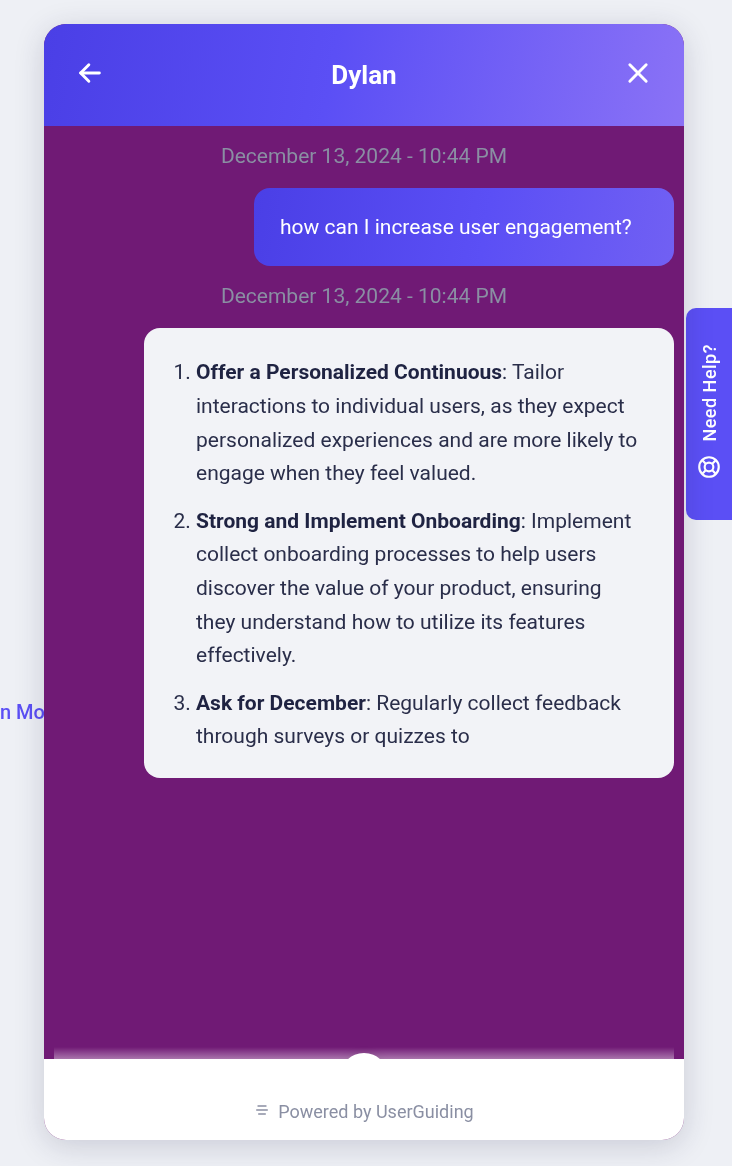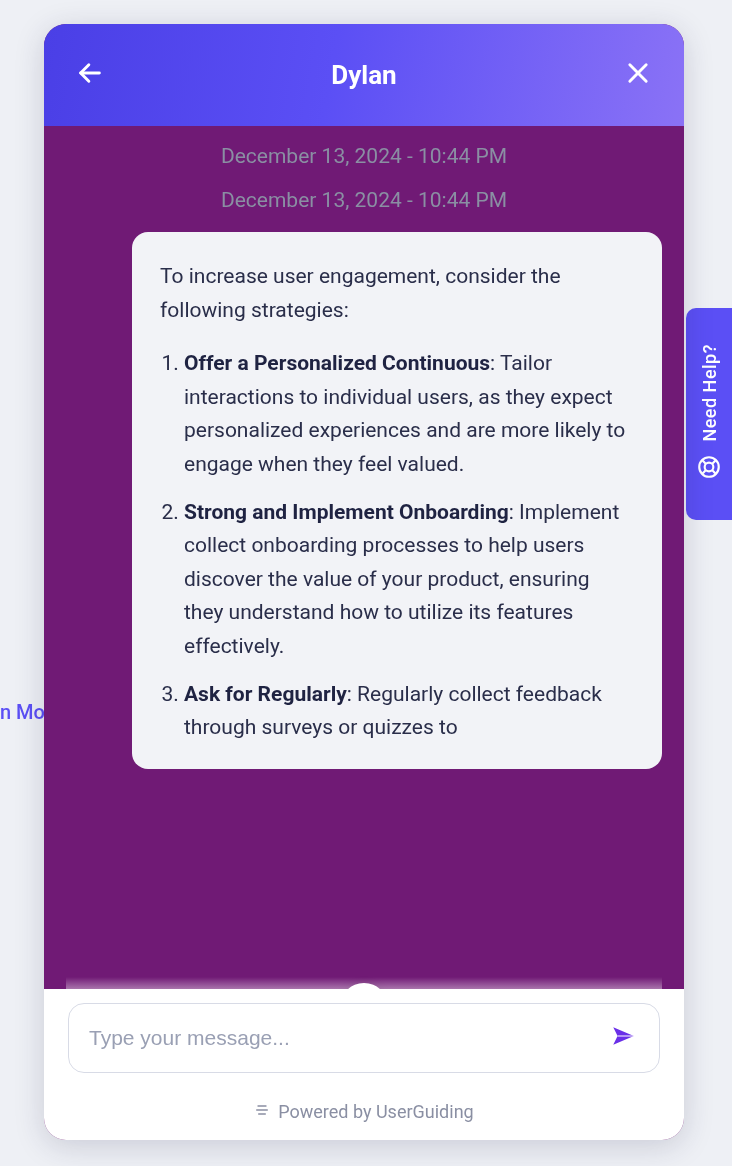--- a/index.html
+++ b/index.html
@@ -75,21 +75,21 @@
     width: 36px; height: 36px;
     display: flex; align-items: center; justify-content: center;
     cursor: pointer;
   }
   .hdr-btn svg { width: 28px; height: 28px; stroke: #fff; }
 
   .chat-body {
     flex: 1;
     overflow: hidden;
     position: relative;
-    padding: 0 22px;
+    padding: 0 10px;
   }
   .timestamp {
     text-align: center;
     color: #8a8fa3;
     font-size: 21px;
     margin: 18px 0 20px 0;
   }
   .user-bubble {
     margin-left: auto;
     max-width: 420px;
@@ -218,58 +218,49 @@
           <line x1="19" y1="5" x2="5" y2="19"></line>
         </svg>
       </span>
     </div>
   </div>
 
   <div class="chat-body">
     <div class="body-inner">
       <div class="timestamp">December 13, 2024 - 10:44 PM</div>
 
+      <div class="user-bubble">
+        <span>how can I increase user engagement?</span>
+      </div>
 
       <div class="timestamp">December 13, 2024 - 10:44 PM</div>
 
       <div class="bot-bubble">
-        <div class="intro">To increase user engagement, consider the following strategies:</div>
         <ol>
           <li>
             <span class="t">Offer a Personalized Continuous</span><span class="d">: Tailor interactions to individual users, as they expect personalized experiences and are more likely to engage when they feel valued.</span>
           </li>
           <li>
             <span class="t">Strong and Implement Onboarding</span><span class="d">: Implement collect onboarding processes to help users discover the value of your product, ensuring they understand how to utilize its features effectively.</span>
           </li>
           <li>
-            <span class="t">Ask for Regularly</span><span class="d">: Regularly collect feedback through surveys or quizzes to</span>
+            <span class="t">Ask for December</span><span class="d">: Regularly collect feedback through surveys or quizzes to</span>
           </li>
         </ol>
       </div>
 
       <div class="scroll-fab">
         
       </div>
 
       <div class="fade-bottom"></div>
     </div>
   </div>
 
   <div class="chat-footer">
-    <div class="input-row">
-      <input type="text" placeholder="Type your message..." style="">
-      <div class="send-btn">
-        <span>
-          <svg viewBox="0 0 24 24">
-            <path d="M3 20 L22 12 L3 4 L7 12 Z" fill="#6a2fe8"></path>
-            <path d="M7 12 L22 12" stroke="#fff" stroke-width="1"></path>
-          </svg>
-        </span>
-      </div>
-    </div>
     <div class="powered">
       <span>
         <svg viewBox="0 0 24 24" fill="none" stroke="#8a8fa3" stroke-width="2" stroke-linecap="round">
           <line x1="6" y1="6" x2="18" y2="6"></line>
           <line x1="4" y1="12" x2="20" y2="12"></line>
           <line x1="7" y1="18" x2="17" y2="18"></line>
         </svg>
       </span>
       <span>Powered by UserGuiding</span>
     </div>

